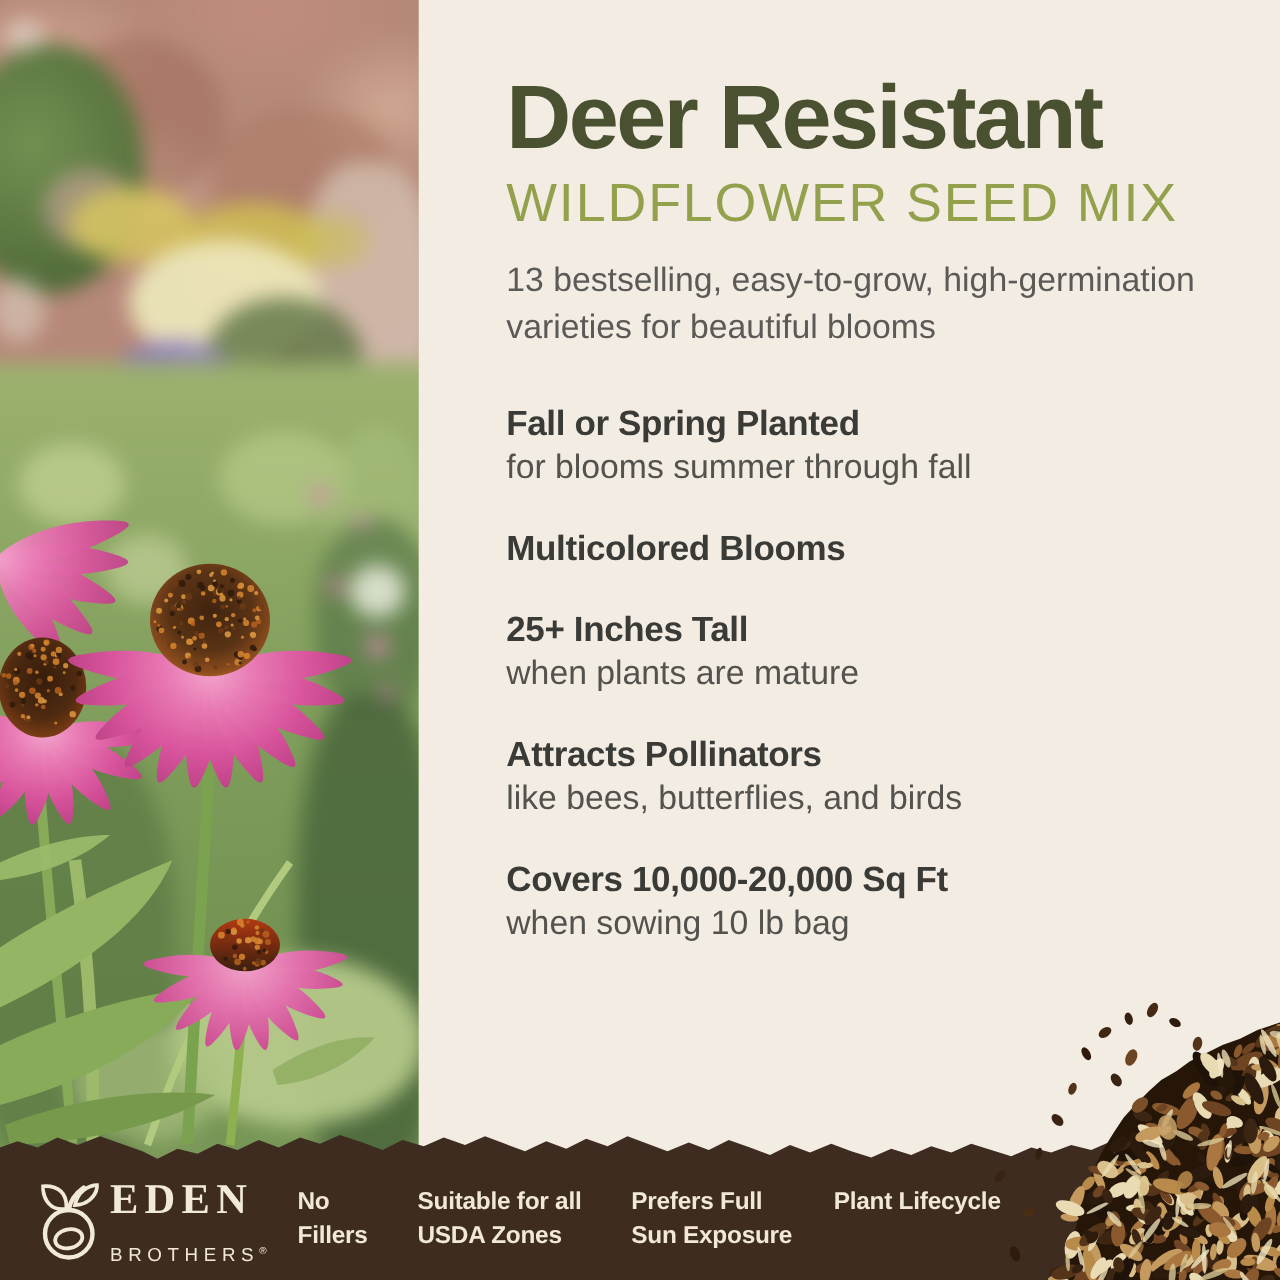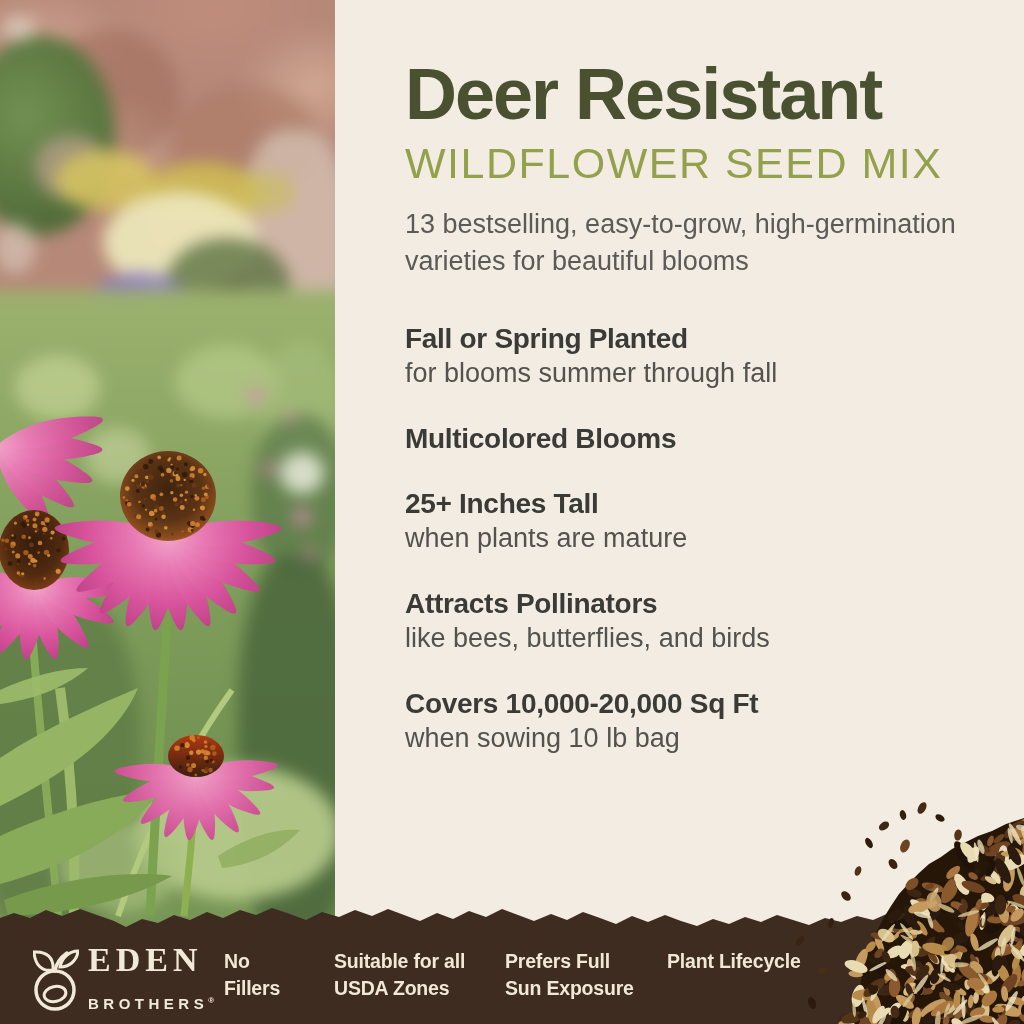--- a/index.html
+++ b/index.html
@@ -19,27 +19,27 @@
   h2.subtitle{margin:6px 0 0 0;font-size:43px;line-height:50px;font-weight:400;letter-spacing:1.5px;color:#94a14c;}
   p.intro{margin:18px 0 0 0;font-size:27px;line-height:37px;color:#5b5a57;max-width:575px;}
   .features{margin-top:42px;}
   .feature{margin-bottom:31px;}
   .feature-heading{font-size:28px;line-height:34px;font-weight:700;letter-spacing:-0.3px;color:#3a3a37;}
   .feature-detail{font-size:27px;line-height:35px;color:#53524d;}
 
   
   .footer-wrap{position:absolute;left:0;top:894px;width:1024px;height:130px;z-index:3;}
   .footer-wrap svg.tear{position:absolute;left:0;top:0;}
-  .logo{position:absolute;left:33px;top:47px;display:flex;align-items:flex-end;}
+  .logo{position:absolute;left:33px;top:47px;display:flex;align-items:center;}
   .logo-text{margin-left:9px;padding-top:3px;color:#f2ead9;}
   .brand-top{font-family:"Liberation Serif",serif;font-size:34px;line-height:32px;font-weight:600;letter-spacing:5px;}
-  .brand-bottom{font-size:15px;line-height:16px;font-weight:700;letter-spacing:4.5px;margin-top:17px;}
+  .brand-bottom{font-size:15px;line-height:16px;font-weight:400;letter-spacing:4.5px;margin-top:17px;}
   .brand-bottom sup{font-size:8px;letter-spacing:0;}
   .badge{position:absolute;top:54px;font-size:19.5px;line-height:27px;font-weight:700;color:#f1e8d7;letter-spacing:-0.2px;white-space:nowrap;}
-  .badge.b1{left:224px;} .badge.b2{left:334px;} .badge.b3{left:505px;} .badge.b4{left:667px;}
+  .badge.b1{left:238px;} .badge.b2{left:334px;} .badge.b3{left:505px;} .badge.b4{left:667px;}
 
   
   .seeds{position:absolute;left:780px;top:795px;z-index:4;pointer-events:none;}
 </style>
 </head>
 <body>
 
 <div class="canvas">
 
   <div class="photo">

